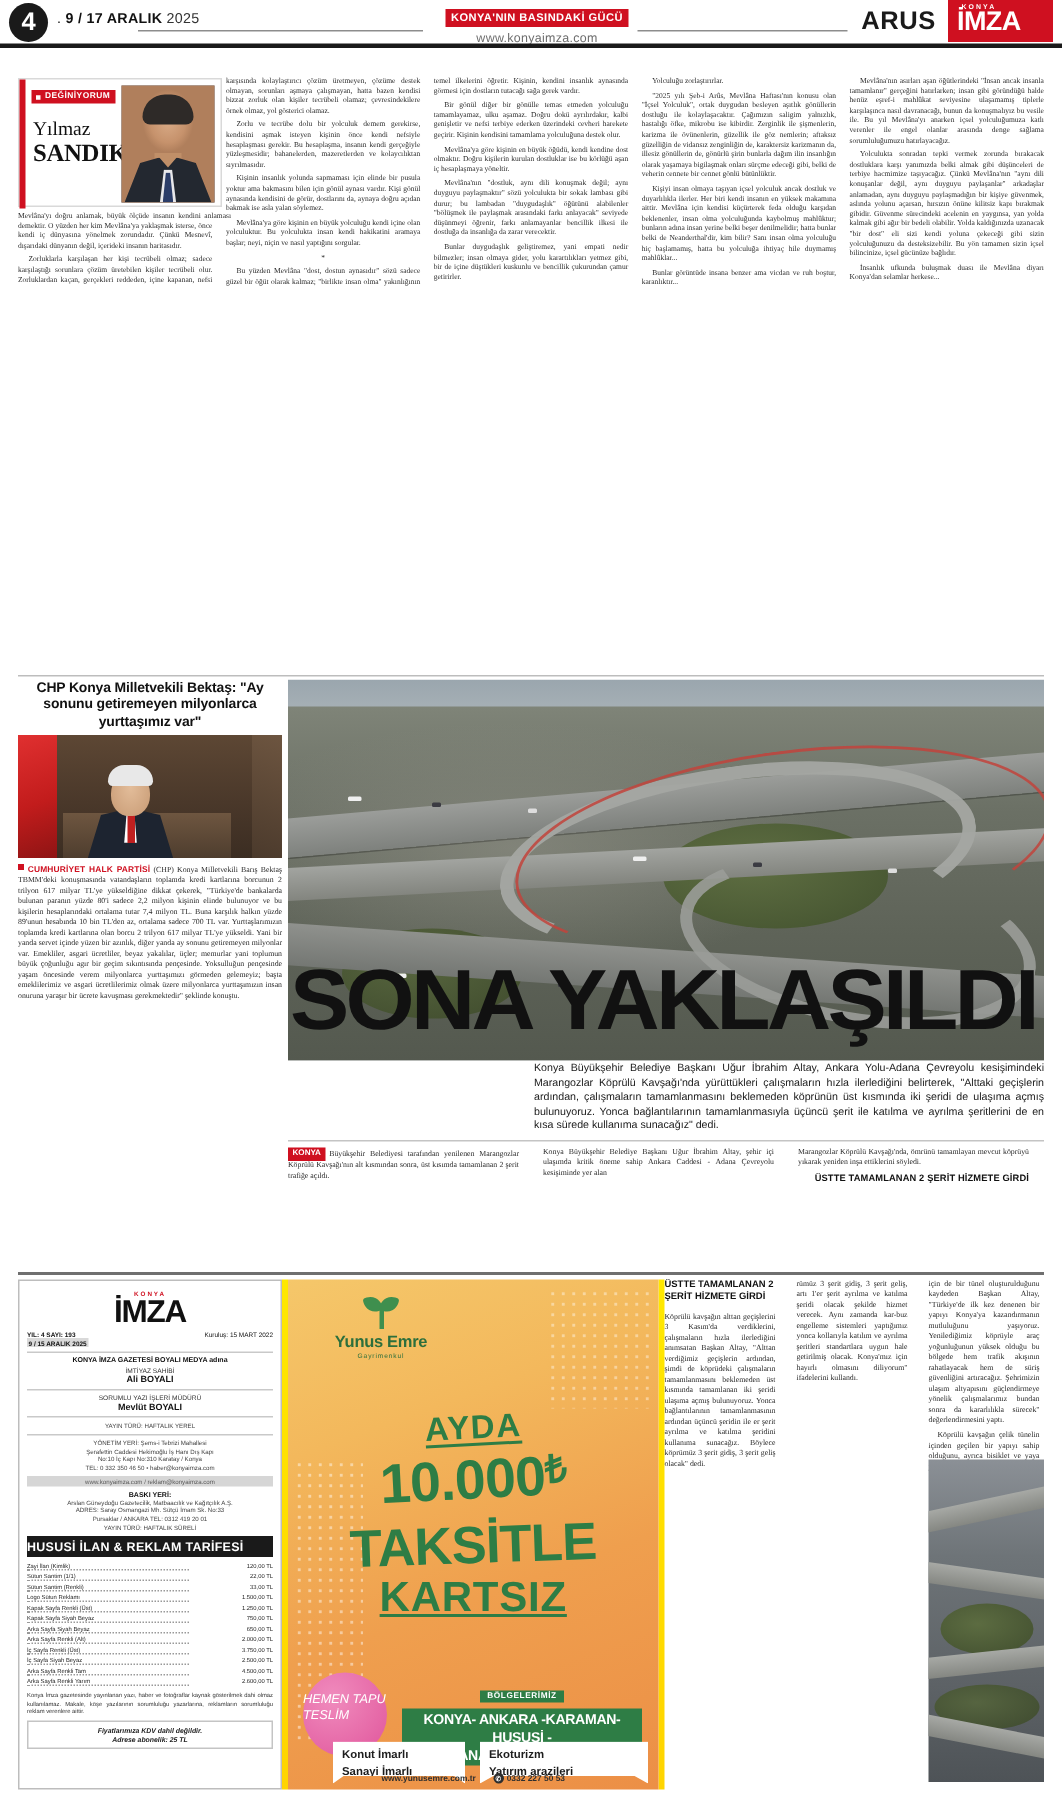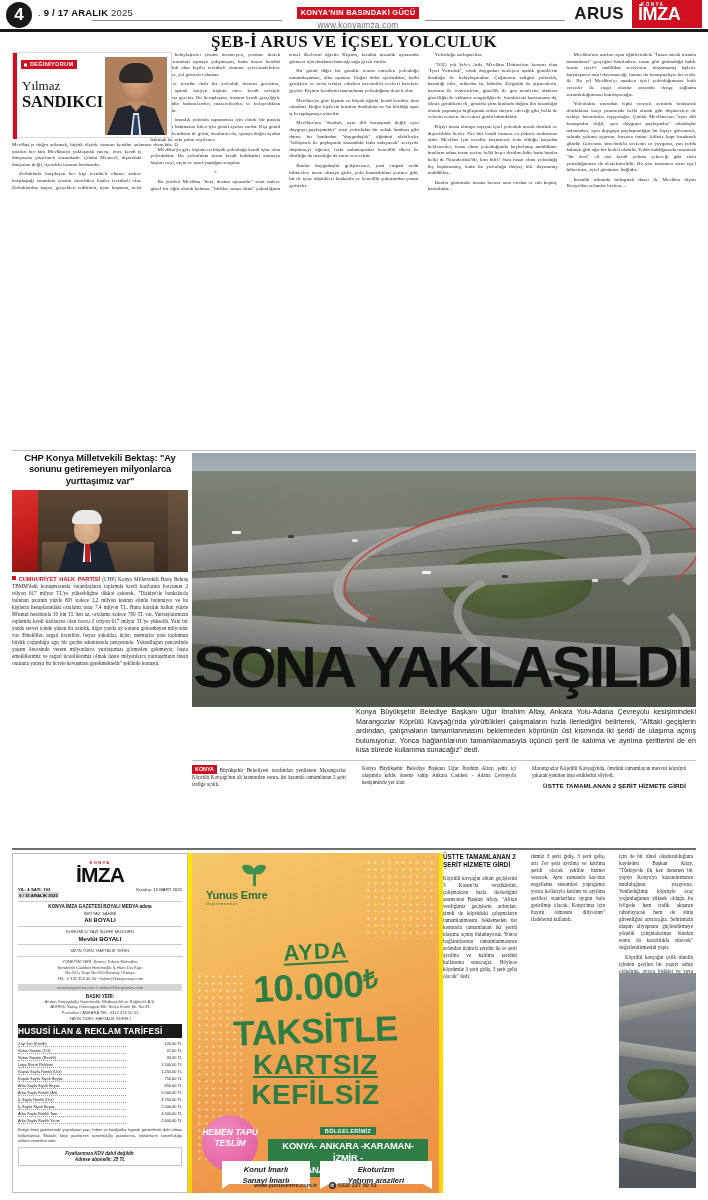--- a/index.html
+++ b/index.html
@@ -72,21 +72,21 @@
   .opinion-cols {
     column-count:5; column-gap:9px; column-rule:0;
     font-size:5.0px; line-height:6.6px; text-align:justify;
     color:#2a2a2a;
   }
   .opinion-cols p { margin-bottom:3px; text-indent:7px; }
   .opinion-cols p.first { text-indent:0; }
   .opinion-cols p.center { text-align:center; text-indent:0; }
 
   .author-card {
-    float:left; width:160px; height:86px; border:1px solid #d9d9d9;
+    float:left; width:136px; height:86px; border:1px solid #d9d9d9;
     margin:0 6px 4px 0; background:#fff; position:relative; shape-outside:margin-box;
   }
   .author-card .redbar { position:absolute; left:0; top:0; width:4px; height:86px; background:#cf1020; }
   .author-card .tag {
     position:absolute; left:8px; top:7px; background:#cf1020; color:#fff;
     font-family:"Liberation Sans",sans-serif; font-weight:bold; font-size:5.6px;
     letter-spacing:.3px; padding:1.4px 4px 1.4px 9px;
   }
   .author-card .tag::before {
     content:""; position:absolute; left:2.5px; top:50%; transform:translateY(-50%);
@@ -313,21 +313,21 @@
     font-family:"Liberation Sans",sans-serif; font-style:italic; font-weight:bold;
     font-size:4.6px; line-height:6px; color:#222; }
 
   
   .ad { position:absolute; left:192px; top:853px; width:247px; height:340px; overflow:hidden;
     background:linear-gradient(160deg,#f5c76a 0%,#f3b85c 28%,#ef9f4e 60%,#ec8f46 100%); }
   .ad .dots-l { position:absolute; left:4px; top:120px; width:46px; height:190px; opacity:.45;
     background-image:radial-gradient(#fff 1px, transparent 1.2px); background-size:7px 7px; }
   .ad .dots-t { position:absolute; right:4px; top:6px; width:70px; height:80px; opacity:.4;
     background-image:radial-gradient(#fff 1px, transparent 1.2px); background-size:7px 7px; }
-  .ad .logo { position:absolute; left:14px; top:10px; width:96px; text-align:left; }
+  .ad .logo { position:absolute; left:14px; top:10px; width:96px; text-align:center; }
   .ad .logo .mark { width:22px; height:24px; margin:0 auto 2px auto; position:relative; }
   .ad .logo .mark .petal {
     position:absolute; width:11px; height:11px; background:#3f8f4e; border-radius:2px 8px 2px 8px;
   }
   .ad .logo .mark .p1 { left:0; top:1px; transform:rotate(-18deg); }
   .ad .logo .mark .p2 { right:0; top:1px; transform:rotate(18deg) scaleX(-1); }
   .ad .logo .mark .stem { position:absolute; left:9.5px; top:9px; width:3px; height:14px; background:#3f8f4e; }
   .ad .logo .nm { font-family:"Liberation Sans",sans-serif; font-weight:bold; font-size:11px;
     color:#2c6f3c; letter-spacing:-.2px; }
   .ad .logo .sub { font-family:"Liberation Sans",sans-serif; font-size:4.4px; color:#2c6f3c; letter-spacing:.6px; }
@@ -346,43 +346,42 @@
   .ad .ln4 { position:absolute; left:0; right:0; top:196px; text-align:center;
     font-family:"Liberation Sans",sans-serif; font-weight:bold; font-size:28px;
     color:#2e7d45; letter-spacing:.5px; text-decoration:underline; text-underline-offset:2px; }
   .ad .ln5 { position:absolute; left:0; right:0; top:226px; text-align:center;
     font-family:"Liberation Sans",sans-serif; font-weight:bold; font-size:28px;
     color:#2e7d45; letter-spacing:.5px; }
 
   .ad .tapu {
     position:absolute; left:10px; top:262px; width:56px; height:56px; border-radius:50%;
     background:radial-gradient(circle at 35% 30%, #f08bbd, #e0559b);
-    color:#fff; font-family:"Liberation Sans",sans-serif; font-weight:bold;
-    font-size:8.5px; line-height:11px; text-align:center; padding-top:12px;
+    color:#fff; font-family:"Liberation Sans",sans-serif; font-weight:normal;
+    font-size:8.5px; line-height:11px; padding-top:12px;
     font-style:italic;
   }
   .ad .regions {
     position:absolute; left:76px; top:266px; width:160px; text-align:center;
   }
   .ad .regions .rh {
     display:inline-block; background:#2e7d45; color:#fff;
     font-family:"Liberation Sans",sans-serif; font-weight:bold; font-size:5.5px;
     padding:1px 5px; letter-spacing:.4px;
   }
   .ad .regions .rl {
     margin-top:1.5px; background:#2e7d45; color:#fff;
     font-family:"Liberation Sans",sans-serif; font-weight:bold; font-size:9.4px;
     line-height:12px; padding:1px 3px; letter-spacing:-.2px;
   }
   .ad .ribbon {
     position:absolute; top:308px; height:28px; background:#fff;
     font-family:"Liberation Sans",sans-serif; font-weight:bold; font-size:7.6px;
-    line-height:11px; color:#1d1d1d; padding:3px 6px; text-align:center;
+    line-height:11px; color:#1d1d1d; padding:3px 6px; text-align:left;
     clip-path:polygon(0 0,100% 0,100% 100%,92% 82%,8% 82%,0 100%);
-    font-style:italic;
   }
   .ad .ribbon.r1 { left:30px; width:88px; }
   .ad .ribbon.r2 { left:128px; width:112px; }
   .ad .footer {
     position:absolute; left:0; right:0; bottom:4px; text-align:center;
     font-family:"Liberation Sans",sans-serif; font-size:5.6px; color:#2e2e2e; font-weight:bold;
   }
   .ad .footer .ph { margin-left:10px; }
   .ad .footer .phicon { display:inline-block; width:7px; height:7px; border-radius:50%;
     background:#2e2e2e; color:#fff; font-size:4.5px; line-height:7px; text-align:center; margin-right:2px; }
@@ -439,27 +438,20 @@
     </div>
     <div class="rule-right"></div>
     <div class="haber-label">ARUS</div>
     <div class="imza-block">
       <div class="kn">KONYA</div>
       <div class="imza">İMZA</div>
     </div>
     <div class="mast-divider"></div>
   </div>
 
-  <div class="col-head-band">
-    <div class="bar-l"></div>
-    <div class="bar-r"></div>
-    <div class="col-head-title">
-      <span>ŞEB-İ ARUS VE İÇSEL YOLCULUK</span>
-    </div>
-  </div>
 
   <div class="opinion">
     <div class="opinion-cols">
       <div class="author-card">
         <div class="redbar"></div>
         <div class="tag">DEĞİNİYORUM</div>
         <div class="aname">
           <div class="fn">Yılmaz</div>
           <div class="ln">SANDIKCI</div>
         </div>
@@ -665,26 +657,25 @@
         <div class="petal p2"></div>
         <div class="stem"></div>
       </div>
       <div class="nm">Yunus Emre</div>
       <div class="sub">Gayrimenkul</div>
     </div>
     <div class="ln1">AYDA</div>
     <div class="ln2"><span>10.000</span><span class="tl">₺</span></div>
     <div class="ln3">TAKSİTLE</div>
     <div class="ln4">KARTSIZ</div>
-    <div class="ln5">KEFİLSİZ</div>
     <div class="tapu">HEMEN TAPU TESLİM</div>
     <div class="regions">
       <div class="rh">BÖLGELERİMİZ</div>
       <div class="rl">
-        <div>KONYA- ANKARA -KARAMAN- İZMİR -</div>
+        <div>KONYA- ANKARA -KARAMAN- HUSUSİ -</div>
         <div>ÇANAKKALE- MERSİN</div>
       </div>
     </div>
     <div class="ribbon r1">
       <div>Konut İmarlı</div>
       <div>Sanayi İmarlı</div>
     </div>
     <div class="ribbon r2">
       <div>Ekoturizm</div>
       <div>Yatırım arazileri</div>

